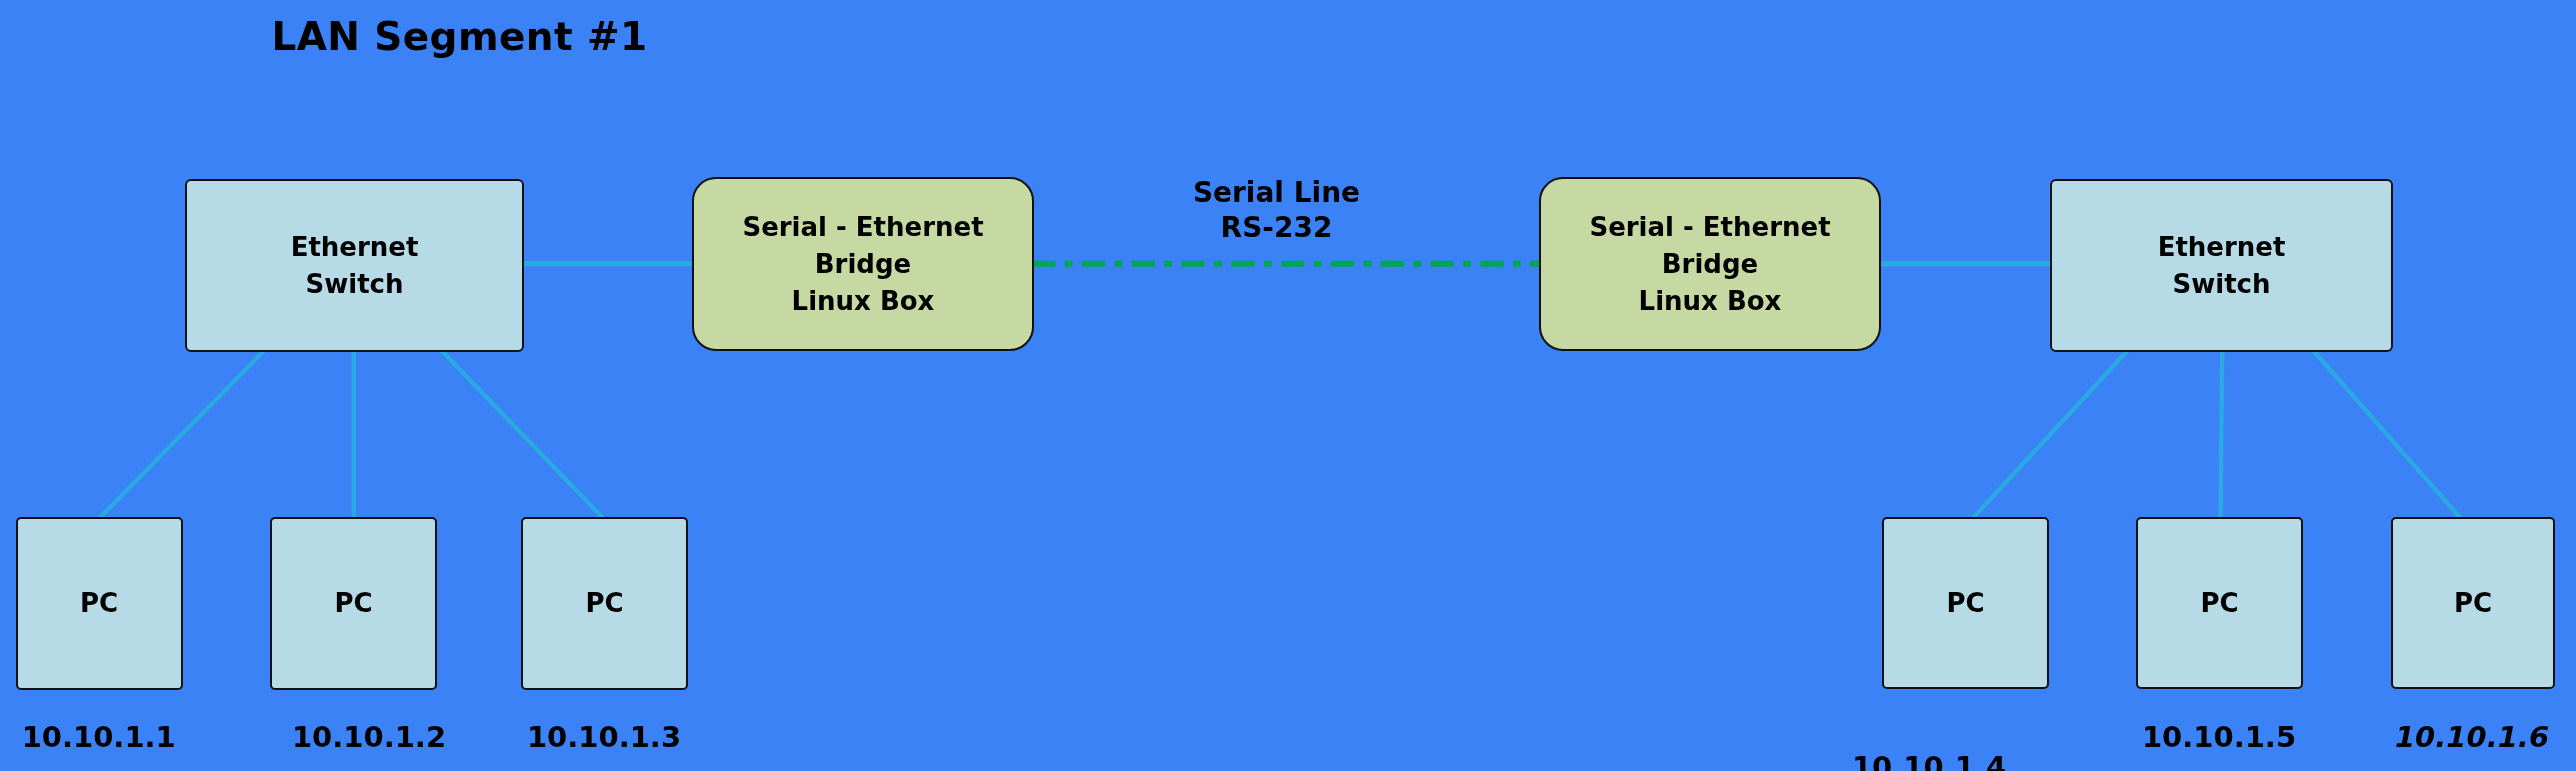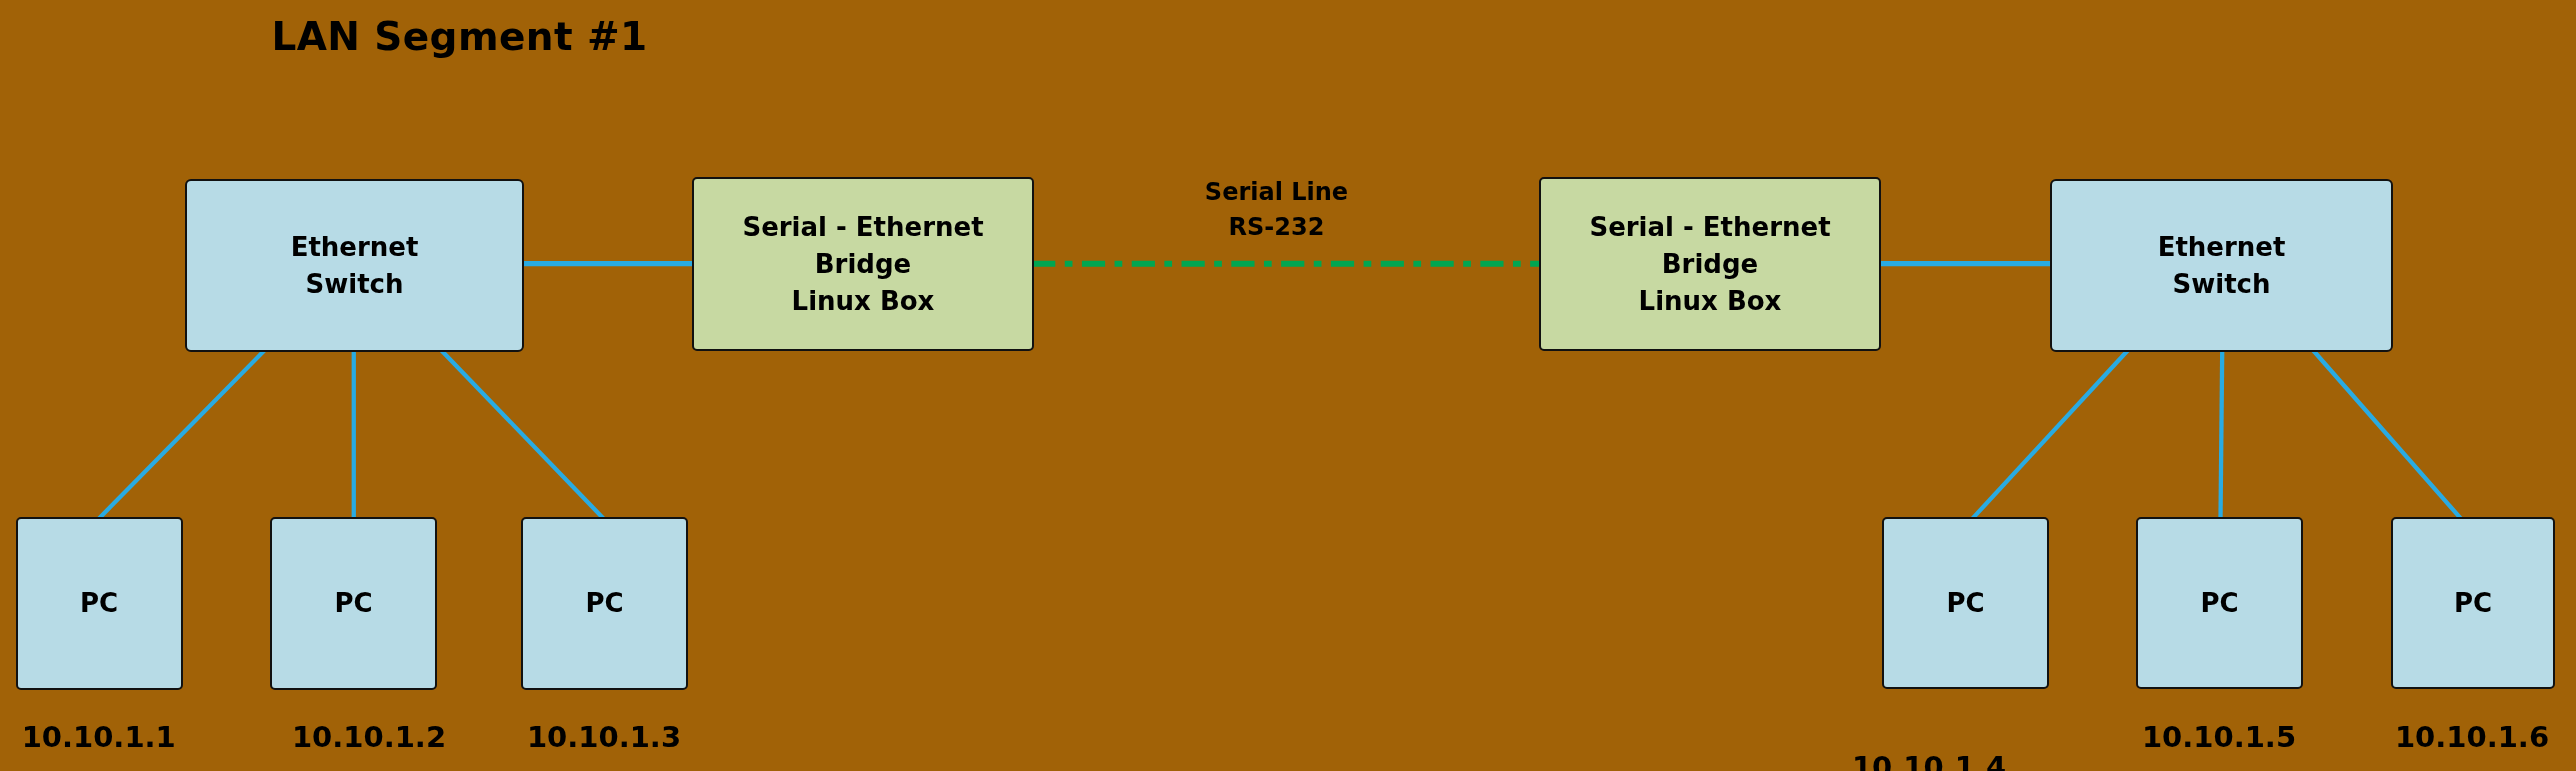--- a/index.html
+++ b/index.html
@@ -5,21 +5,21 @@
   html, body {
     margin: 0;
     padding: 0;
     background: #ffffff;
     font-family: "DejaVu Sans", "Liberation Sans", sans-serif;
   }
   .canvas {
     position: relative;
     width: 2576px;
     height: 772px;
-    background: #a16207;
+    background: #3b82f6;
     overflow: hidden;
   }
   .links-layer {
     position: absolute;
     left: 0;
     top: 0;
     width: 2576px;
     height: 772px;
   }
   .segment-title {
@@ -48,21 +48,21 @@
     line-height: 37px;
     color: #000000;
     white-space: pre-line;
   }
   .node.switch {
     background: #b7dbe6;
     border-radius: 6px;
   }
   .node.bridge {
     background: #c7d9a2;
-    border-radius: 5px;
+    border-radius: 24px;
   }
   .node.pc {
     background: #b7dbe6;
     border-radius: 5px;
   }
   .ip-label {
     position: absolute;
     top: 720px;
     width: 206px;
     text-align: center;
@@ -70,21 +70,21 @@
     font-weight: 700;
     color: #000000;
     white-space: nowrap;
   }
   .serial-label {
     position: absolute;
     left: 1105px;
     top: 175px;
     width: 343px;
     text-align: center;
-    font-size: 24px;
+    font-size: 28px;
     font-weight: 700;
     line-height: 35px;
     color: #000000;
     white-space: pre-line;
   }
 </style>
 </head>
 <body>
 
 <div class="canvas">
@@ -149,16 +149,16 @@
   </div>
   <div class="node pc" style="left:2391px;top:517px;width:164px;height:172px;">
     <div class="node-label">PC</div>
   </div>
 
   <div class="ip-label" style="left:-4.3px;">10.10.1.1</div>
   <div class="ip-label" style="left:266px;">10.10.1.2</div>
   <div class="ip-label" style="left:501px;">10.10.1.3</div>
   <div class="ip-label" style="left:1826px;margin-top:30px;">10.10.1.4</div>
   <div class="ip-label" style="left:2116px;">10.10.1.5</div>
-  <div class="ip-label" style="left:2369px;">10.10.1.6</div>
+  <div class="ip-label" style="left:2369px;font-style:italic;">10.10.1.6</div>
 
 </div>
 
 
 </body></html>

